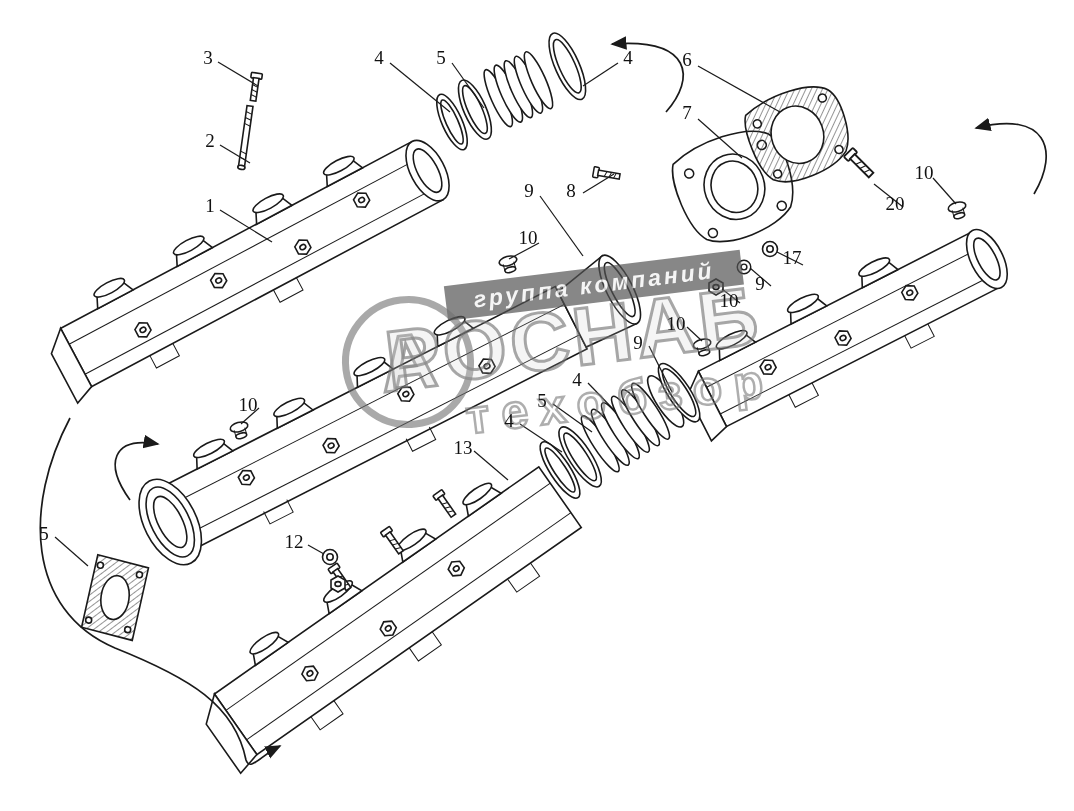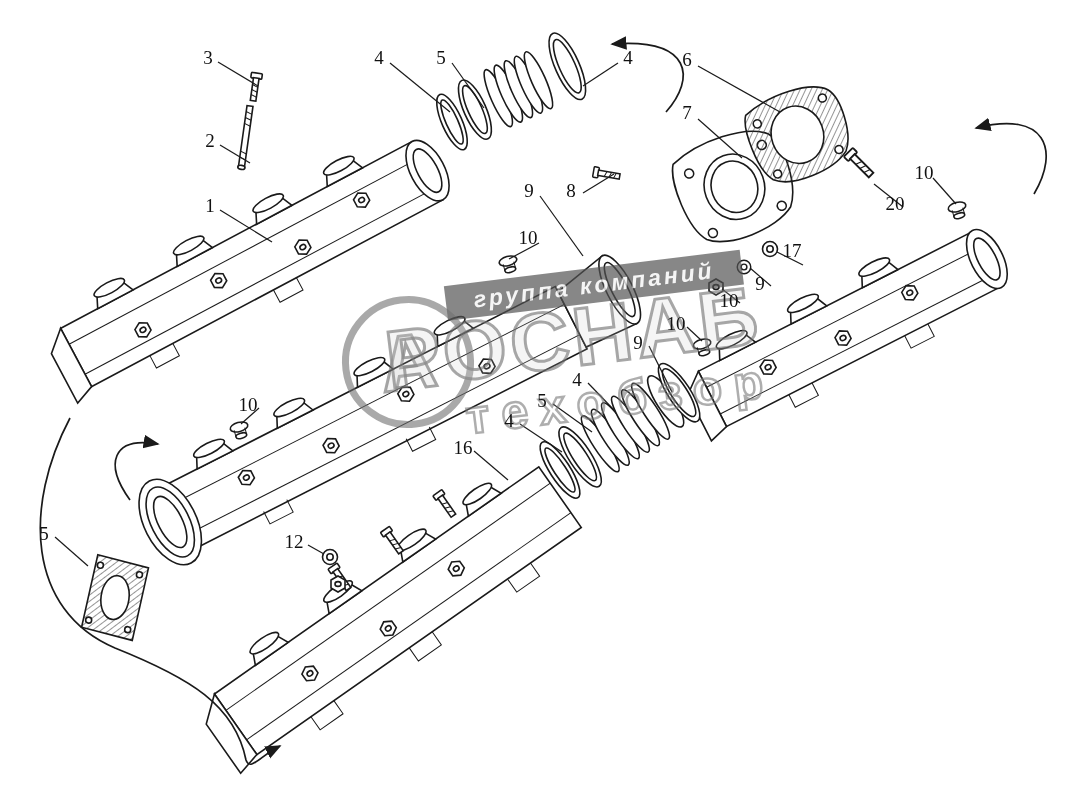--- a/index.html
+++ b/index.html
@@ -289,26 +289,26 @@
   <div class="plabel" style="left:379px;top:57px">4</div>
   <div class="plabel" style="left:441px;top:57px">5</div>
   <div class="plabel" style="left:628px;top:57px">4</div>
   <div class="plabel" style="left:687px;top:59px">6</div>
   <div class="plabel" style="left:687px;top:112px">7</div>
   <div class="plabel" style="left:571px;top:190px">8</div>
   <div class="plabel" style="left:529px;top:190px">9</div>
   <div class="plabel" style="left:528px;top:237px">10</div>
   <div class="plabel" style="left:924px;top:172px">10</div>
   <div class="plabel" style="left:895px;top:203px">20</div>
-  <div class="plabel" style="left:792px;top:250px">17</div>
+  <div class="plabel" style="left:792px;top:257px">17</div>
   <div class="plabel" style="left:760px;top:283px">9</div>
   <div class="plabel" style="left:729px;top:300px">10</div>
   <div class="plabel" style="left:676px;top:323px">10</div>
   <div class="plabel" style="left:638px;top:342px">9</div>
   <div class="plabel" style="left:577px;top:379px">4</div>
   <div class="plabel" style="left:542px;top:400px">5</div>
   <div class="plabel" style="left:509px;top:420px">4</div>
-  <div class="plabel" style="left:463px;top:447px">16</div>
+  <div class="plabel" style="left:463px;top:447px">13</div>
   <div class="plabel" style="left:248px;top:404px">10</div>
   <div class="plabel" style="left:294px;top:541px">12</div>
   <div class="plabel" style="left:44px;top:533px">5</div>
 
 </div>
 
 </body></html>

